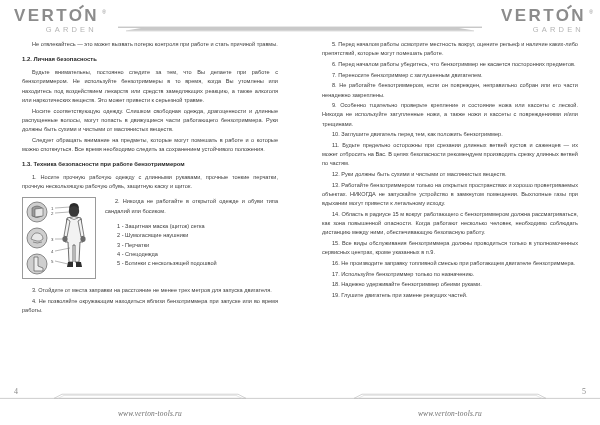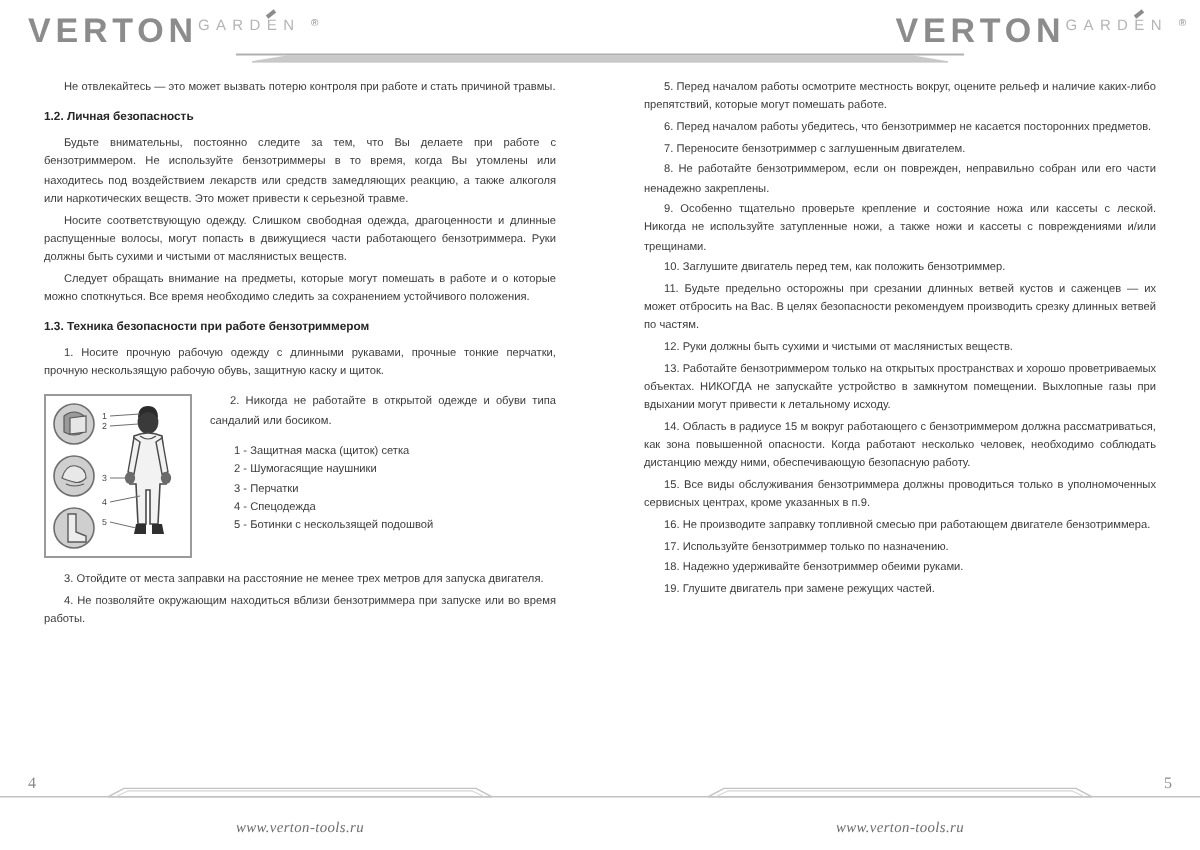--- a/index.html
+++ b/index.html
@@ -12,21 +12,21 @@
   }
   .spread { position: relative; width: 600px; height: 425px; display: flex; }
   .page { position: relative; width: 300px; height: 425px; padding: 0; }
   .page-left  { }
   .page-right { }
 
   
   .header { position: relative; height: 40px; }
   .logo-wrap {
     position: absolute; top: 7px;
-    display: flex; flex-direction: row; align-items: flex-start;
+    display: flex; flex-direction: column; align-items: flex-end;
   }
   .logo-left  { left: 14px; }
   .logo-right { right: 14px; }
   .logo-main {
     font-family: "Liberation Sans", sans-serif;
     font-size: 17px; font-weight: bold; letter-spacing: 2.4px;
     color: #8c8c8c; line-height: 1; position: relative; white-space: nowrap;
   }
   .logo-acc {
     position: absolute; top: -1px; right: 14.5px;

